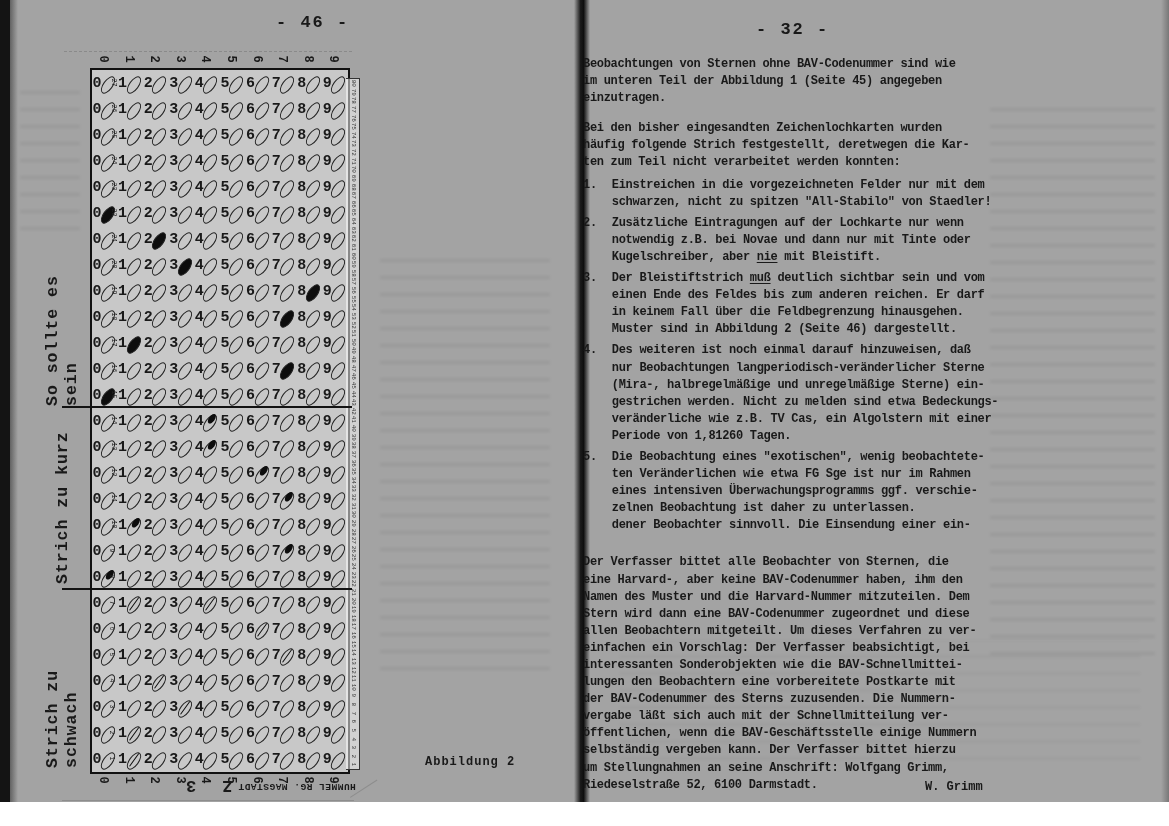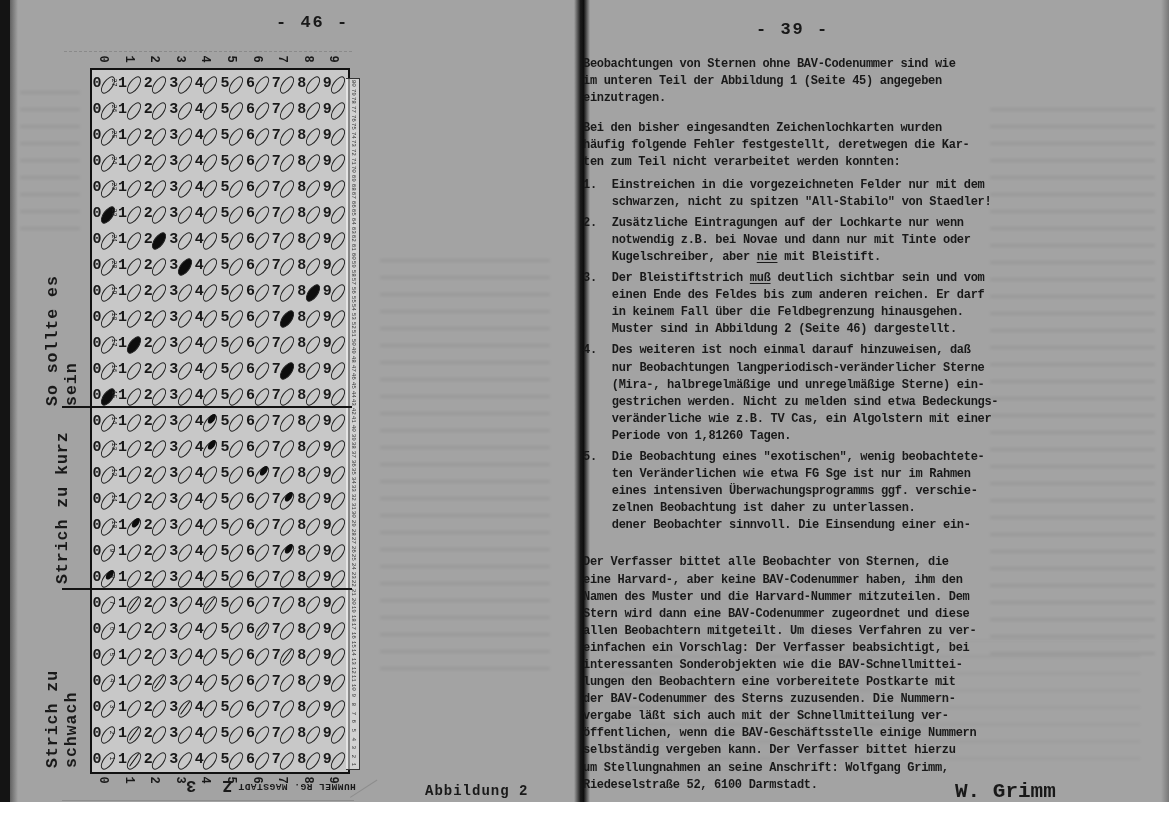--- a/index.html
+++ b/index.html
@@ -48,34 +48,34 @@
   .divider.d1{top:406px;} .divider.d2{top:588px;}
 
   .vlabel{position:absolute;left:50px;width:24px;writing-mode:vertical-rl;transform:rotate(180deg);
     font-size:16.5px;letter-spacing:1px;display:flex;align-items:center;}
   .vl1{top:238px;height:168px;} .vl2{top:416px;height:168px;} .vl3{top:592px;height:176px;}
 
   .brand{position:absolute;left:238px;top:781px;font-size:9.5px;letter-spacing:.5px;transform:rotate(180deg);white-space:nowrap;}
   .markcode{position:absolute;left:178px;top:776px;font-size:17px;letter-spacing:8px;transform:rotate(180deg);}
   .card-bottom-edge{position:absolute;left:62px;top:800px;width:292px;border-top:1.3px solid #8d8d8d;}
   .corner-cut{position:absolute;left:350px;top:797px;width:32px;border-top:1.3px solid #8d8d8d;transform:rotate(-33deg);transform-origin:left top;}
-  .caption{position:absolute;left:425px;top:755px;font-size:14px;letter-spacing:1px;margin-top:28px;}
+  .caption{position:absolute;left:425px;top:755px;font-size:12px;letter-spacing:1px;}
 
   
   .right-text{position:absolute;left:583px;top:56px;width:562px;font-size:12px;line-height:17.1px;letter-spacing:-.3px;}
   .right-text .line{white-space:pre;}
   .blk{margin-top:4px;}
   .blk-p{margin-top:13px;}
   .blk:first-child{margin-top:0;}
   .blk-p + .blk-li{margin-top:5px;}
   .blk-li + .blk-p{margin-top:20px;}
   .linum{display:inline-block;width:28.8px;}
   .blk-li .cont{padding-left:28.8px;}
   u{text-decoration:underline;text-underline-offset:2px;}
-  .signature{position:absolute;left:955px;top:780px;font-size:21px;}
+  .signature{position:absolute;left:925px;top:780px;font-size:12px;}
 </style>
 </head>
 <body>
 
 <div id="root">
 
   <div class="edge-left"></div>
   <div class="edge-left-soft"></div>
   <div class="gutter"></div>
   <div class="edge-right"></div>
@@ -1370,30 +1370,30 @@
       </div>
     <div class="markcode">Z 3</div>
     <div class="brand">HUMMEL RG. MAGSTADT</div>
     <div class="card-bottom-edge"></div>
     <div class="corner-cut"></div>
 
     <div class="caption">Abbildung 2</div>
   </div>
 
   <div>
-    <div class="pageno pageno-47">- 39 -</div>
+    <div class="pageno pageno-47">- 32 -</div>
     <div class="right-text" id="rightText">
         <div class="blk blk-p">
           <div class="line">Beobachtungen von Sternen ohne BAV-Codenummer sind wie</div>
           <div class="line">im unteren Teil der Abbildung 1 (Seite 45) angegeben</div>
           <div class="line">einzutragen.</div>
         </div>
         <div class="blk blk-p">
           <div class="line">Bei den bisher eingesandten Zeichenlochkarten wurden</div>
-          <div class="line">häufig folgende Fehler festgestellt, deretwegen die Kar-</div>
+          <div class="line">häufig folgende Strich festgestellt, deretwegen die Kar-</div>
           <div class="line">ten zum Teil nicht verarbeitet werden konnten:</div>
         </div>
         <div class="blk blk-li">
           <div class="line first"><span class="linum">1.</span>Einstreichen in die vorgezeichneten Felder nur mit dem</div>
           <div class="line cont">schwarzen, nicht zu spitzen "All-Stabilo" von Staedler!</div>
         </div>
         <div class="blk blk-li">
           <div class="line first"><span class="linum">2.</span>Zusätzliche Eintragungen auf der Lochkarte nur wenn</div>
           <div class="line cont">notwendig z.B. bei Novae und dann nur mit Tinte oder</div>
           <div class="line cont">Kugelschreiber, aber <u>nie</u> mit Bleistift.</div>

